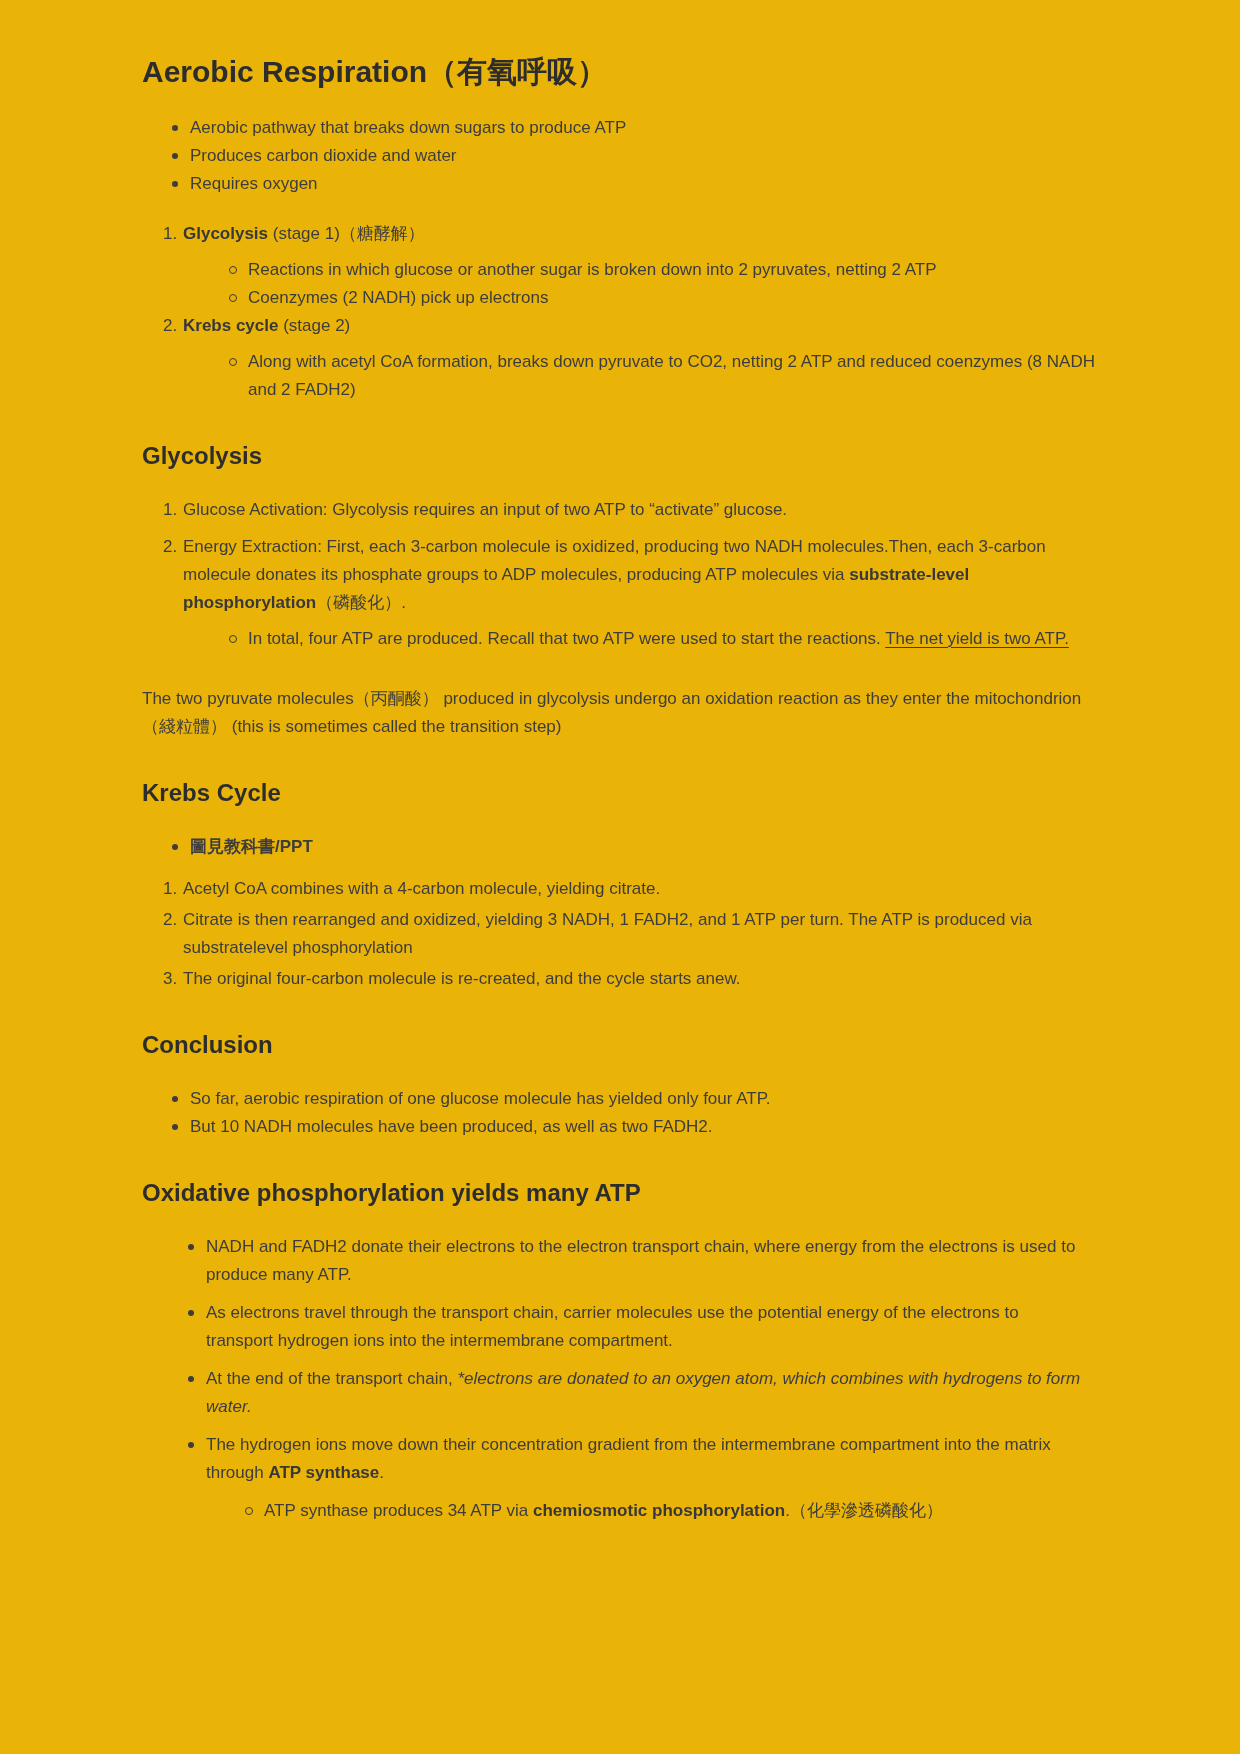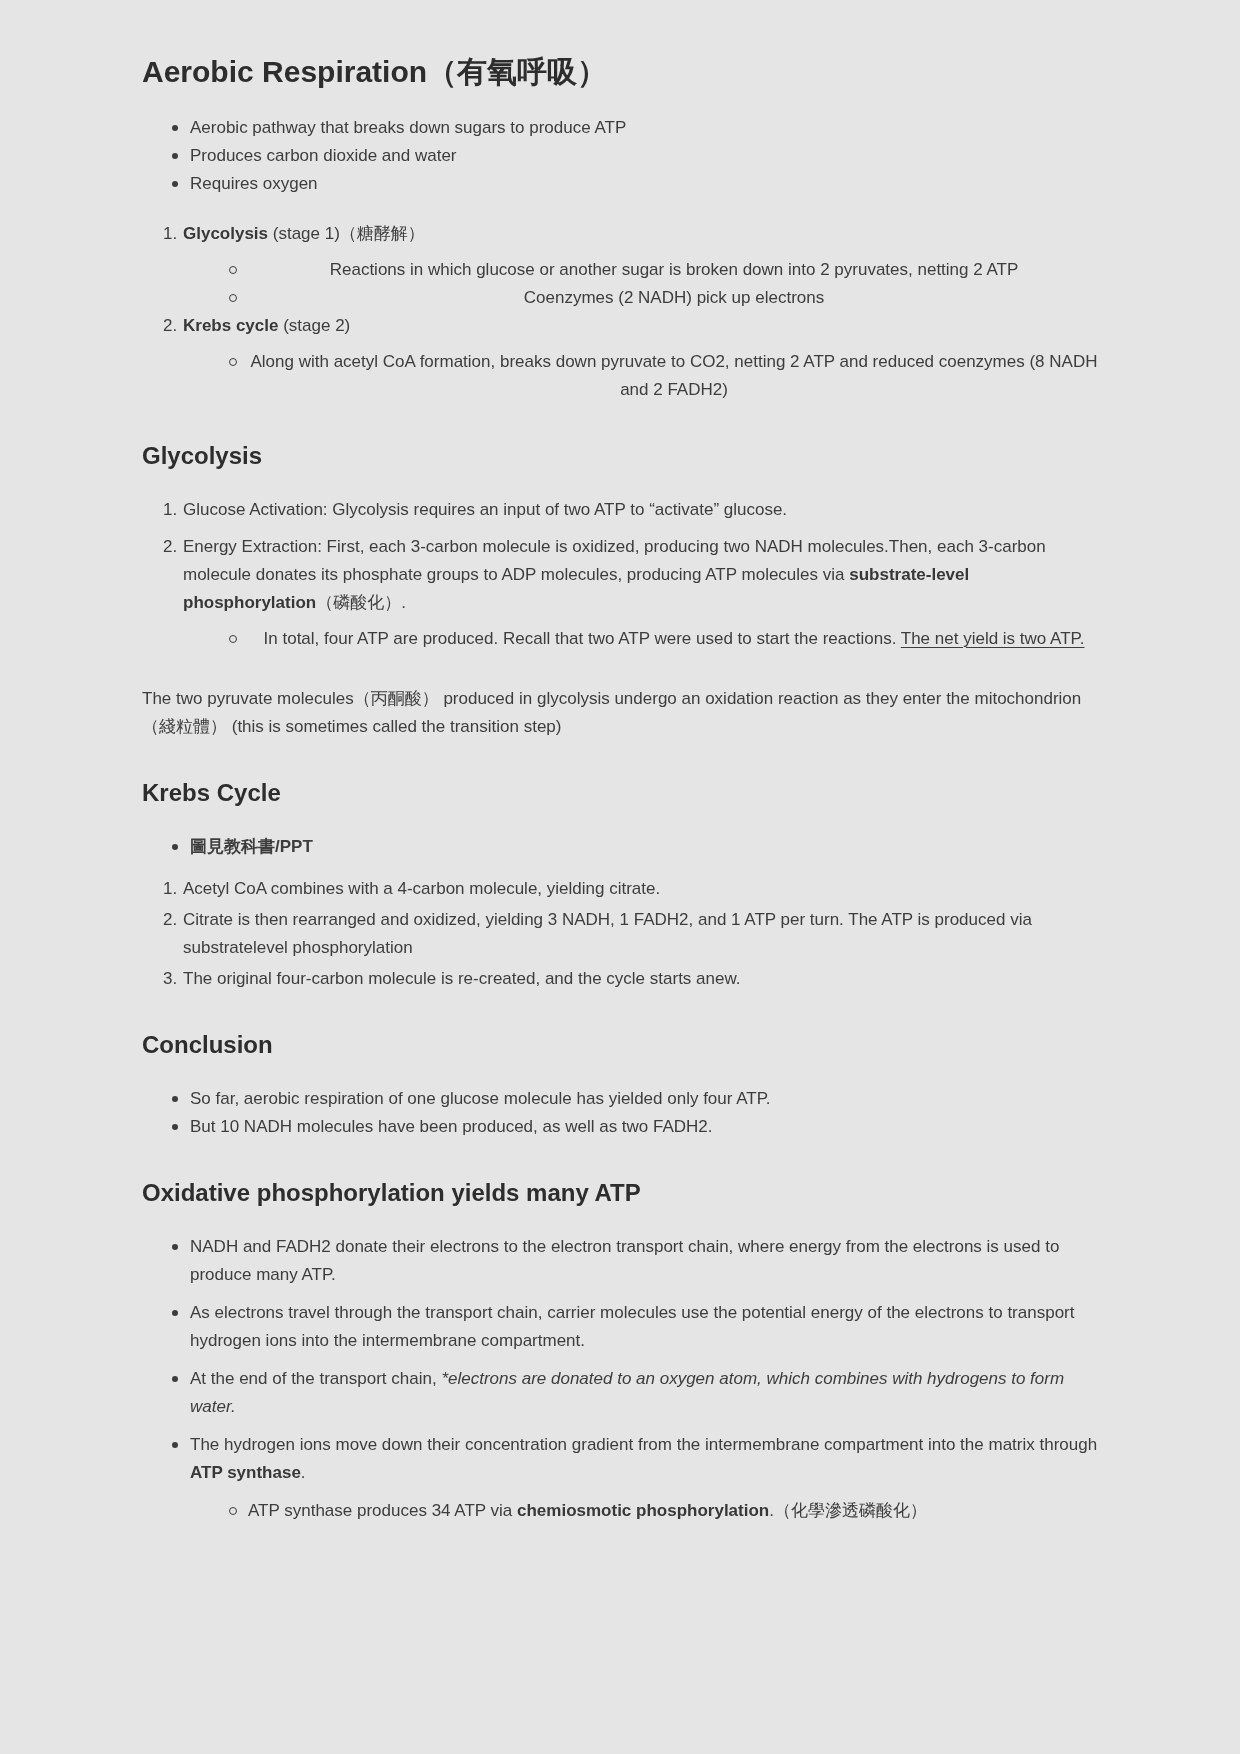--- a/index.html
+++ b/index.html
@@ -1,20 +1,20 @@
 <!DOCTYPE html>
 <html><head>
 <meta charset="utf-8">
 <style>
   html, body { margin: 0; padding: 0; background: #ffffff; }
   .page {
     width: 1240px;
     min-height: 1754px;
     box-sizing: border-box;
-    background: #e5e5e5;
+    background: #eab308;
     padding: 52px 140px 60px 142px;
     font-family: "Liberation Sans", "DejaVu Sans", sans-serif;
     font-size: 17px;
     line-height: 28px;
     color: #3d3d3d;
   }
   h1 {
     font-size: 30px;
     line-height: 40px;
     font-weight: 700;
@@ -42,40 +42,40 @@
     border-radius: 50%;
     background: #3d3d3d;
   }
 
   
   .ol1 > li { padding-left: 41px; }
   .num { position: absolute; left: 21px; top: 0; }
 
   
   .ul2 { margin-top: 8px; margin-bottom: 8px; }
-  .ol1 > li > .ul2 { margin-left: -41px; text-align: center; }
+  .ol1 > li > .ul2 { margin-left: -41px; }
   .ul1 > li > .ul2 { margin-left: -48px; }
   .ul2 > li { padding-left: 106px; }
   .ul2 > li::before {
     content: "";
     position: absolute;
     left: 87px; top: 10px;
     width: 8px; height: 8px;
     box-sizing: border-box;
     border: 1.5px solid #3d3d3d;
     border-radius: 50%;
     background: transparent;
   }
 
   .stages { margin-top: 22px; }
   .stages > li > .ul2 { margin-bottom: 0; }
   .spaced > li { margin: 9px 0; }
   .krebs-steps > li { margin: 3px 0; }
   .note-list { margin-bottom: 14px; font-weight: bold; }
-  .oxid > li { margin: 10px 0; }
+  .oxid > li { margin: 10px 16px; }
   .oxid > li > .ul2 { margin-top: 10px; }
 
   b, .bold { font-weight: 700; color: #383838; }
   .italic { font-style: italic; }
   .underline { text-decoration: underline; text-underline-offset: 3px; text-decoration-thickness: 1px; }
 </style>
 </head>
 <body>
 
 <div class="page">

